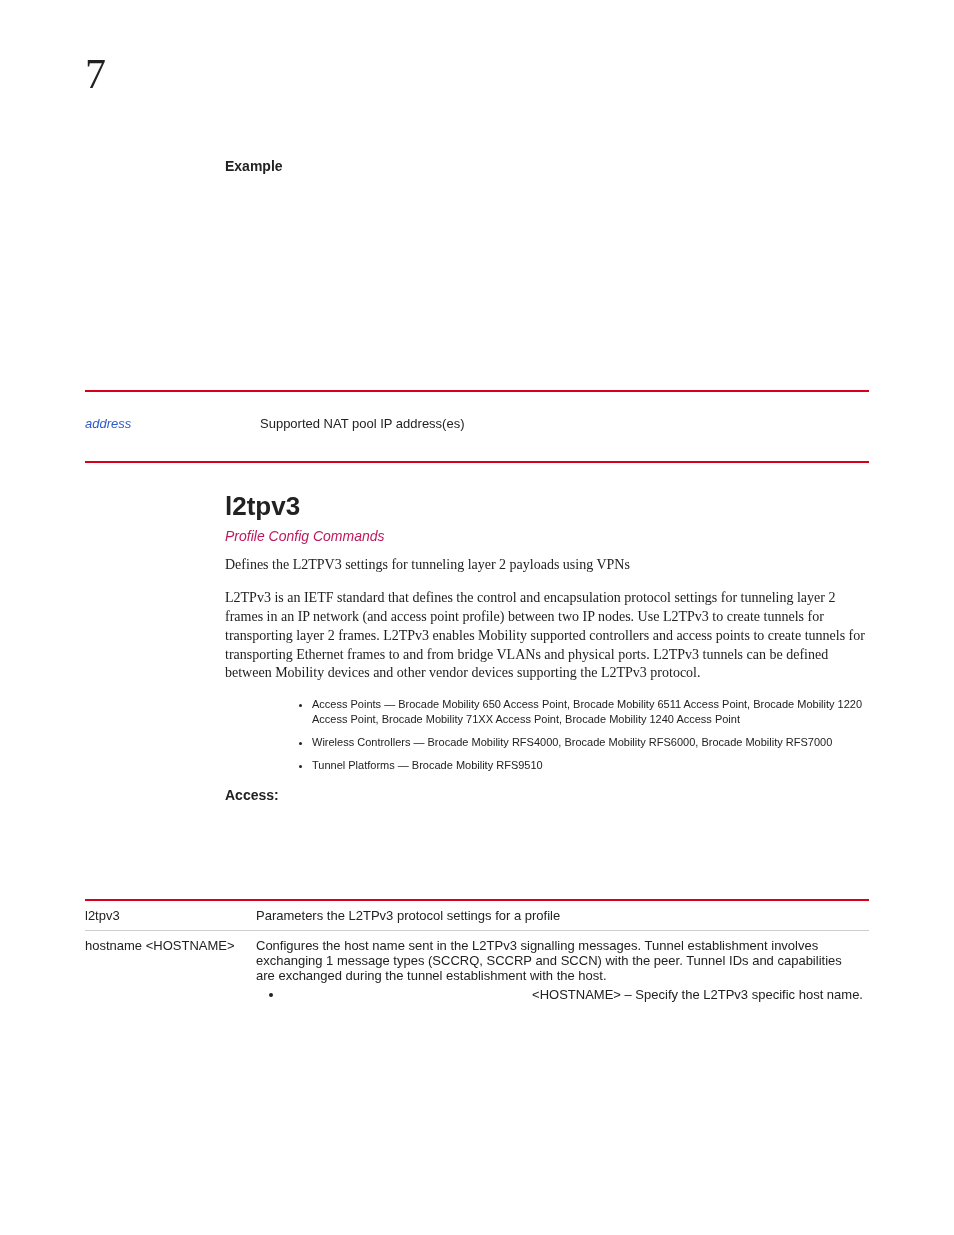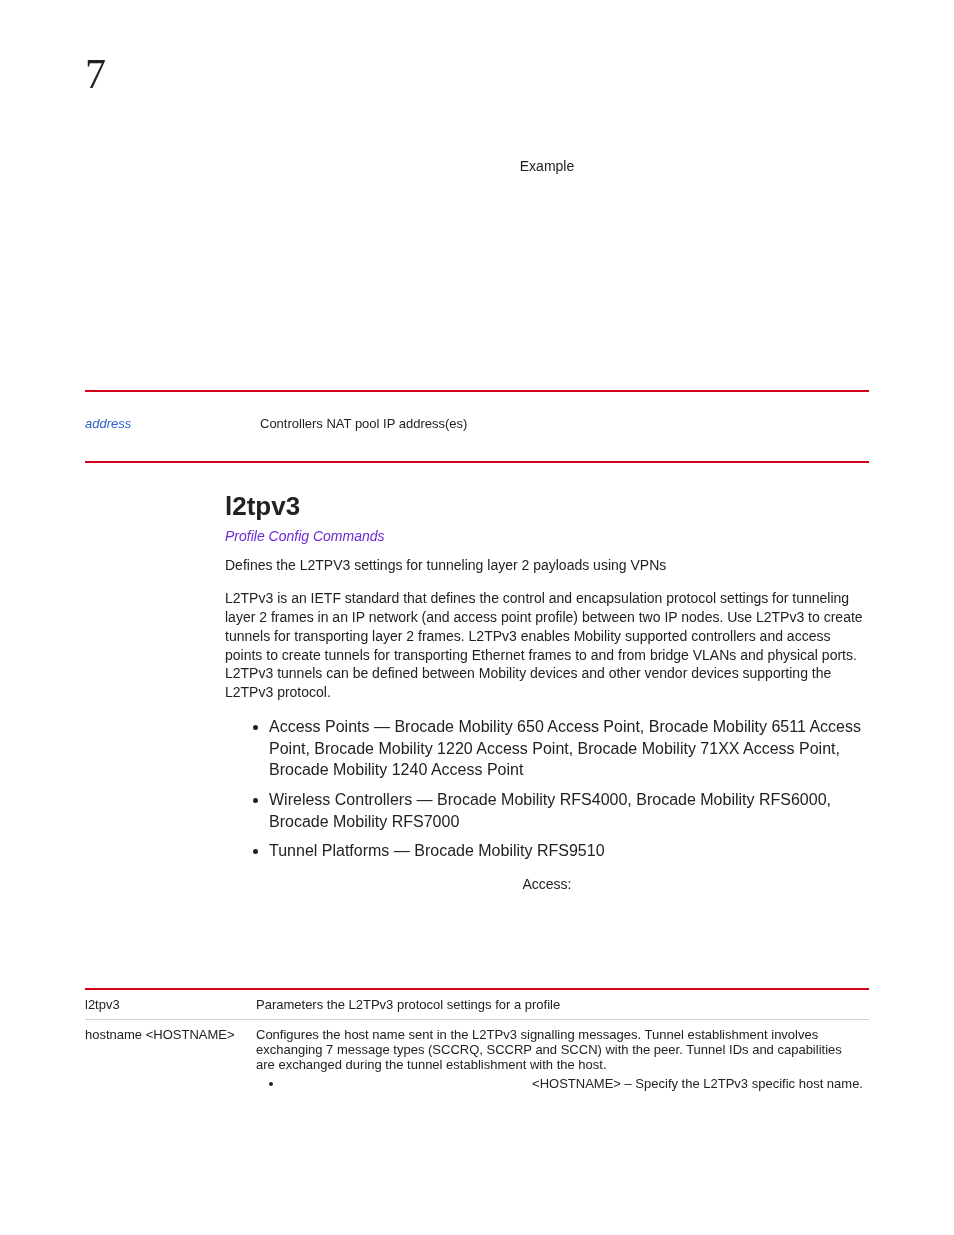--- a/index.html
+++ b/index.html
@@ -16,40 +16,39 @@
   .chapnum {
     font-size: 42px;
     font-weight: 400;
     font-family: "Times New Roman", serif;
     margin-bottom: 60px;
   }
   .content-col {
     margin-left: 140px;
   }
   .bold-hd {
-    font-weight: normal;
+    font-weight: bold;
     font-size: 14px;
     margin-bottom: 10px;
-    text-align: center;
   }
   .example-gap { height: 200px; }
   .rule-thick { height: 2px; background: #d6001c; border: none; margin: 6px 0 0 0; }
   .rule-thin-inner { height: 1px; background: #cfcfcf; border: none; margin: 0; }
   .reltbl { width: 100%; border-collapse: collapse; font-size: 13px; }
   .reltbl td { padding: 24px 0; vertical-align: top; }
   .reltbl td:first-child { width: 175px; color: #2d5bcc; font-style: italic; }
   h2.section {
     font-size: 26px;
     font-weight: 700;
     margin: 28px 0 6px 0;
   }
-  .linkline { color: #6d28d9; font-style: italic; font-size: 14px; margin-bottom: 12px; }
-  p { font-size: 14px; line-height: 1.35; margin: 4px 0 14px 0; }
+  .linkline { color: #be185d; font-style: italic; font-size: 14px; margin-bottom: 12px; }
+  p { font-size: 14px; line-height: 1.35; margin: 4px 0 14px 0; font-family: Liberation Serif, serif; }
   ul.platforms { margin: 0 0 14px 0; padding-left: 44px; }
-  ul.platforms li { font-size: 16px; line-height: 1.35; margin-bottom: 8px; }
+  ul.platforms li { font-size: 11px; line-height: 1.35; margin-bottom: 8px; margin-left: 43px; }
   .syntax-gap { height: 50px; }
   .paramtbl { width: 100%; border-collapse: collapse; font-size: 13px; }
   .paramtbl th, .paramtbl td { text-align: left; vertical-align: top; padding: 7px 6px 7px 0; }
   .paramtbl td:first-child { width: 165px; }
   .paramtbl .inner-bullets { margin: 4px 0 0 0; padding-left: 28px; }
   .paramtbl .inner-bullets li { list-style-type: disc; font-size: 13px; text-align: right; }
 </style>
 </head>
 <body>
 
@@ -62,21 +61,21 @@
     <div class="bold-hd">Example</div>
     <div class="example-gap"></div>
 
   </div>
 
   <hr class="rule-thick">
   <table class="reltbl">
     <tbody>
         <tr>
       <td>address</td>
-      <td>Controllers NAT pool IP address(es)</td>
+      <td>Supported NAT pool IP address(es)</td>
     </tr>
   </tbody>
     </table>
   <hr class="rule-thick">
 
   <div class="content-col">
 
     <h2 class="section">l2tpv3</h2>
 
     <div class="linkline">Profile Config Commands</div>
@@ -105,21 +104,21 @@
       <td>Parameters the L2TPv3 protocol settings for a profile</td>
     </tr>
     <tr>
           <td colspan="2" style="padding:0">
             <hr class="rule-thin-inner">
           </td>
         </tr>
     <tr>
       <td>hostname &lt;HOSTNAME&gt;</td>
       <td>
-        <span>Configures the host name sent in the L2TPv3 signalling messages. Tunnel establishment involves exchanging 7 message types (SCCRQ, SCCRP and SCCN) with the peer. Tunnel IDs and capabilities are exchanged during the tunnel establishment with the host.</span>
+        <span>Configures the host name sent in the L2TPv3 signalling messages. Tunnel establishment involves exchanging 1 message types (SCCRQ, SCCRP and SCCN) with the peer. Tunnel IDs and capabilities are exchanged during the tunnel establishment with the host.</span>
         <ul class="inner-bullets">
           <li>&lt;HOSTNAME&gt; – Specify the L2TPv3 specific host name.</li>
         </ul>
       </td>
     </tr>
   </tbody>
     </table>
 
 </div>
 

